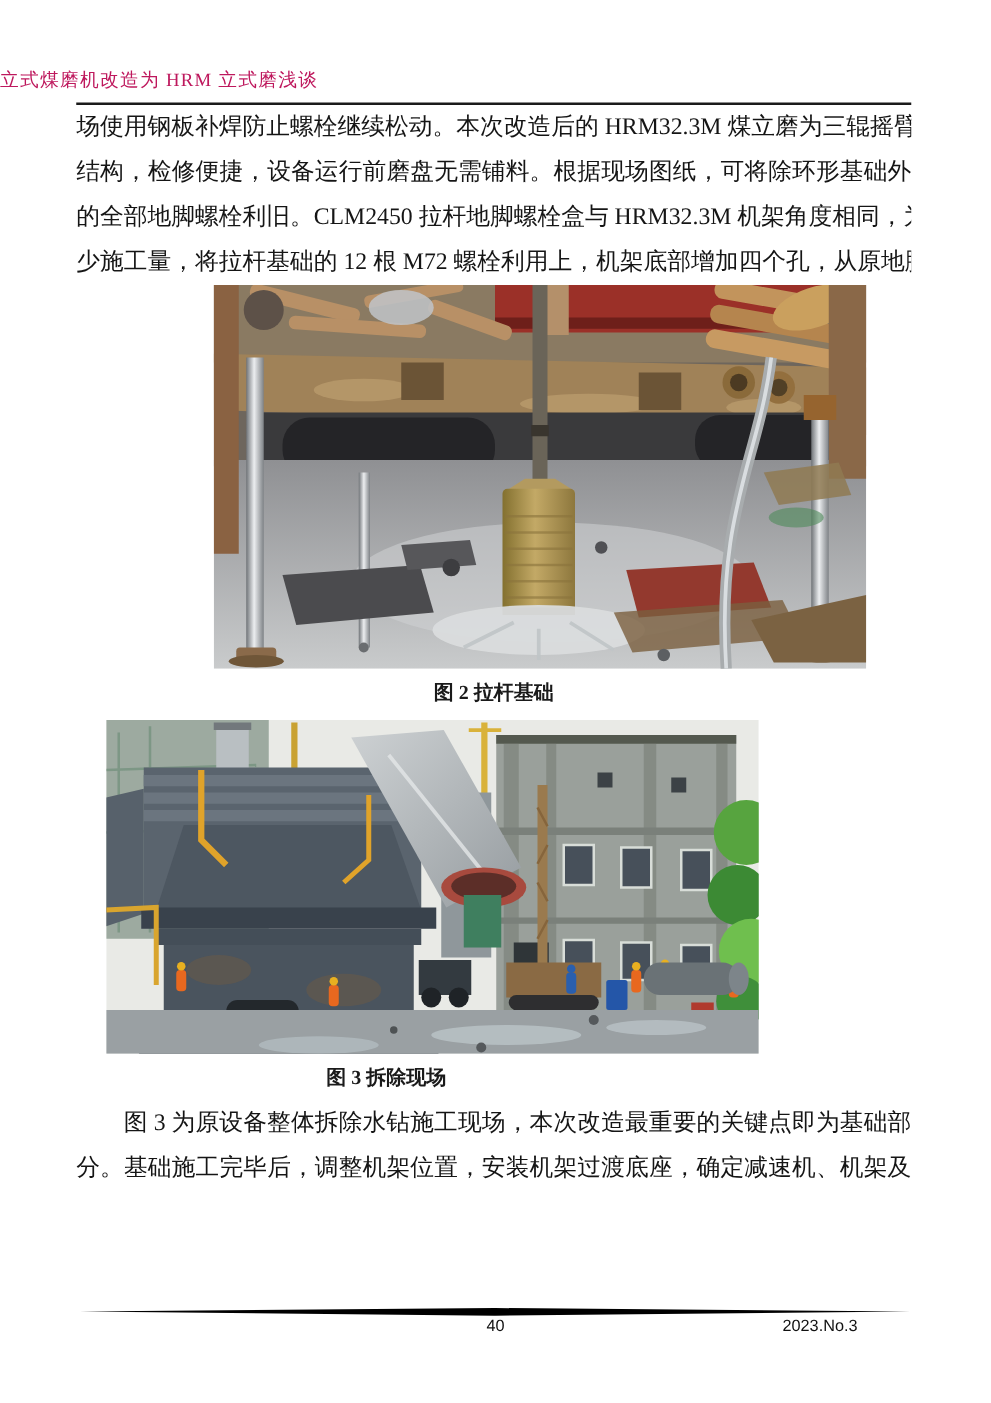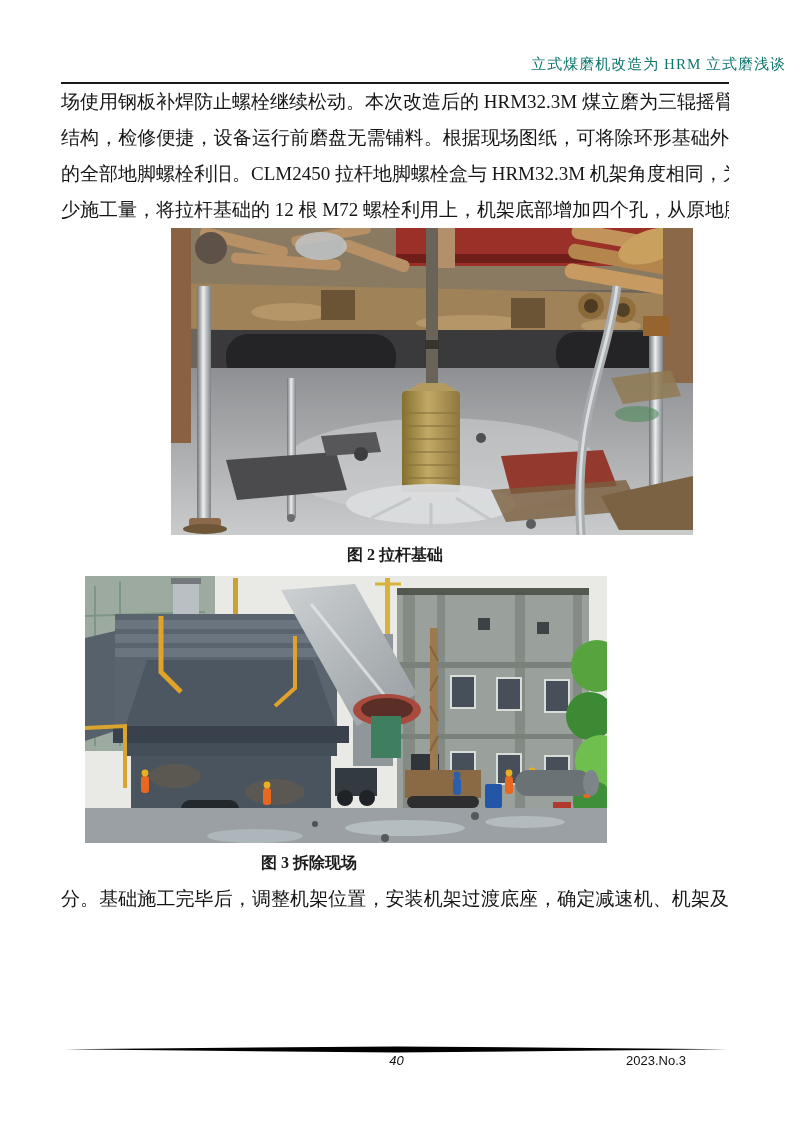--- a/index.html
+++ b/index.html
@@ -4,21 +4,21 @@
 <style>
   html,body { margin:0; padding:0; background:#ffffff; }
   .page {
     position:relative; width:793px; height:1122px; background:#ffffff;
     font-family:"Liberation Serif","DejaVu Serif",serif; color:#151515;
     overflow:hidden;
   }
   
   .header-title {
     position:absolute; top:55px; left:0; right:7px;
-    text-align:right; font-size:15px; letter-spacing:1px; color:#0f766e;
+    text-align:left; font-size:15px; letter-spacing:1px; color:#be185d;
   }
   .header-rule {
     position:absolute; top:82px; left:61px; width:668px; height:2px; background:#1a1a1a;
   }
   
   .content { position:absolute; top:84px; left:61px; width:668px; }
   .para { margin:0; }
   .line {
     font-size:19px; line-height:36px; height:36px;
     text-align:justify; text-align-last:justify;
@@ -32,21 +32,21 @@
   .figcap {
     text-align:center; font-size:16px; font-weight:700; line-height:24px;
     margin-top:8px; color:#1a1a1a;
   }
   .fig3-wrap { margin-top:9px;margin-left:24px; }
   .para2 { margin-top:6px; }
   
   .footer-rule { position:absolute; left:64px; top:1046px; width:664px; height:7px; }
   .page-number {
     position:absolute; top:1053px; left:0; right:0; text-align:center;
-    font-family:"Liberation Sans","DejaVu Sans",sans-serif; font-size:13px; color:#111;font-style:italic;
+    font-family:"Liberation Sans","DejaVu Sans",sans-serif; font-size:13px; color:#111;
   }
   .issue {
     position:absolute; top:1053px; right:107px;
     font-family:"Liberation Sans","DejaVu Sans",sans-serif; font-size:13px; color:#111;text-align:right;
   }
 </style>
 </head>
 <body>
 
 <div class="page">
@@ -304,20 +304,21 @@
           <circle cx="390" cy="240" r="4" fill="#55595c"></circle>
             <circle cx="300" cy="262" r="4" fill="#55595c"></circle>
             <circle cx="230" cy="248" r="3" fill="#4e5254"></circle>
           <polyline points="0,152 40,150 40,212" stroke="#d9a52e" stroke-width="4" fill="none"></polyline>
         </g>
       </svg>
       <figcaption class="figcap">图 3 拆除现场</figcaption>
     </figure>
 
     <div class="para para2">
+      <div class="line indent">图 3 为原设备整体拆除水钻施工现场，本次改造最重要的关键点即为基础部</div>
       <div class="line">分。基础施工完毕后，调整机架位置，安装机架过渡底座，确定减速机、机架及</div>
     </div>
 
   </div>
 
   <svg class="footer-rule" viewBox="0 0 664 7" preserveAspectRatio="none">
     <polygon points="0,3.2 332,0.4 664,3.2 332,6.6" fill="#000000"></polygon>
   </svg>
   <div class="page-number">40</div>
   <div class="issue">2023.No.3</div>

